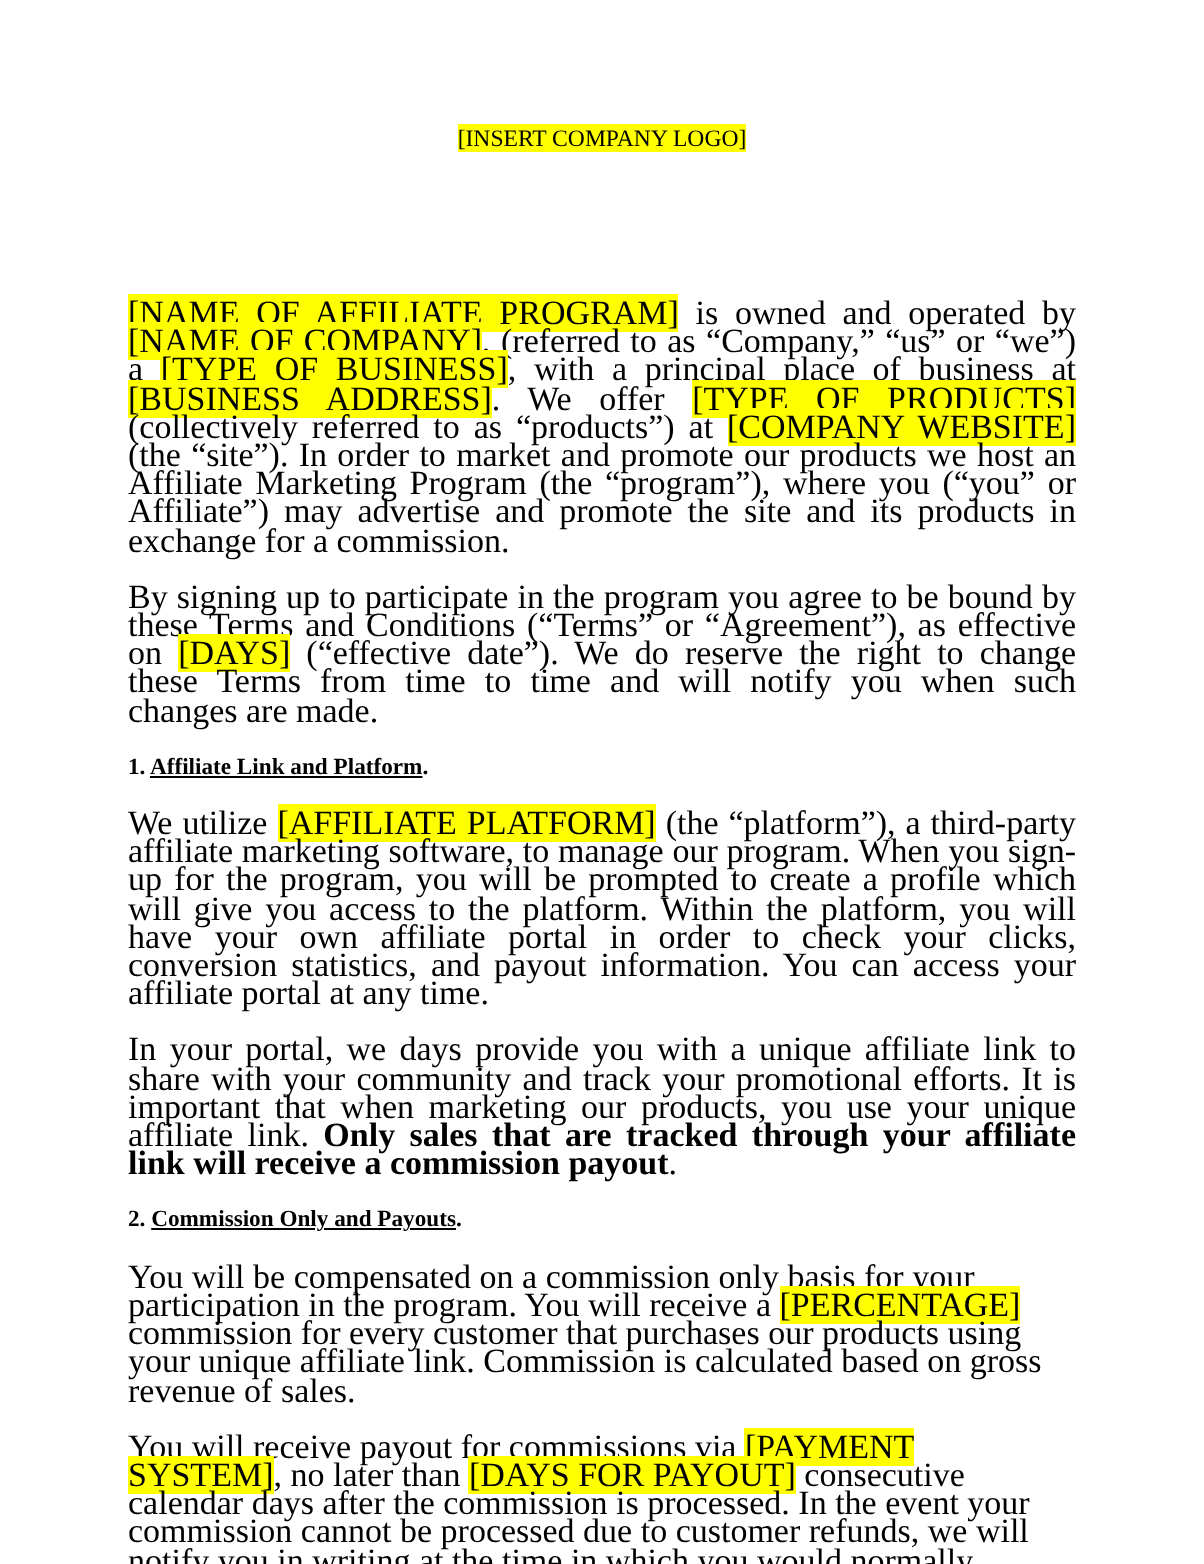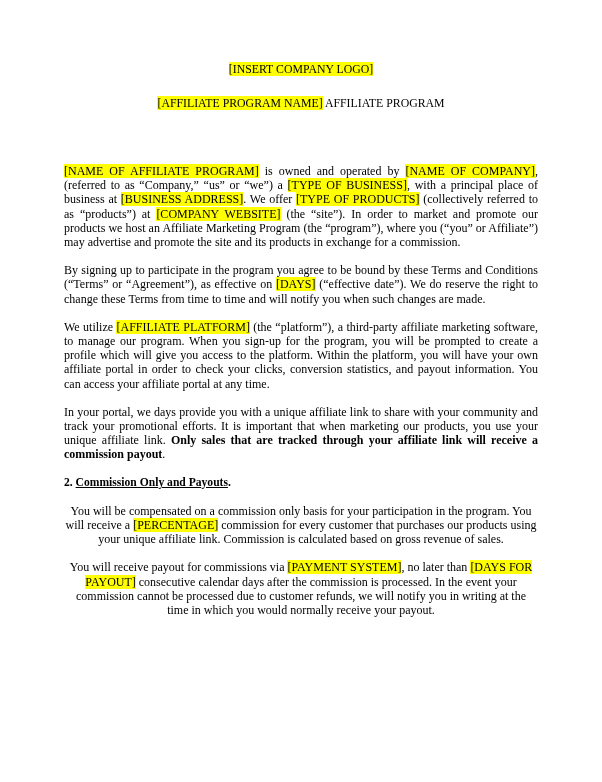--- a/index.html
+++ b/index.html
@@ -43,28 +43,28 @@
     text-align: center;
     font-size: 11.8px;
     line-height: 14px;
     font-weight: bold;
     margin: 0;
   }
   .heading-center .u { text-decoration: underline; }
 
   p.body {
     margin: 0;
-    font-size: 12px;
+    font-size: 17px;
     line-height: 14.2px;
     text-align: justify;
     text-justify: inter-word;
     font-family: Liberation Serif, serif;
   }
   p.body.left {
-    text-align: center;
+    text-align: left;
   }
   p.para-gap {
     margin-top: 14px;
   }
 
   .sec-heading {
     margin: 0;
     margin-top: 14px;
     font-size: 11.6px;
     line-height: 14.2px;
@@ -89,33 +89,31 @@
   <div class="content">
 
     <div class="spacer-top"></div>
 
     <div class="title-line">
       <span class="hl">[INSERT COMPANY LOGO]</span>
     </div>
 
     <div class="gap-20"></div>
 
-    <div class="title-line">
-      <span class="hl">[AFFILIATE PROGRAM NAME]</span><span> AFFILIATE PROGRAM</span>
-    </div>
 
     <div class="gap-20"></div>
 
 
     <div style="height:34px"></div>
 
     <p class="body"><span class="hl">[NAME OF AFFILIATE PROGRAM]</span><span> is owned and operated by </span><span class="hl">[NAME OF COMPANY]</span><span>, (referred to as “Company,” “us” or “we”) a </span><span class="hl">[TYPE OF BUSINESS]</span><span>, with a principal place of business at </span><span class="hl">[BUSINESS ADDRESS]</span><span>. We offer </span><span class="hl">[TYPE OF PRODUCTS]</span><span> (collectively referred to as “products”) at </span><span class="hl">[COMPANY WEBSITE]</span><span> (the “site”). In order to market and promote our products we host an Affiliate Marketing Program (the “program”), where you (“you” or Affiliate”) may advertise and promote the site and its products in exchange for a commission.</span></p>
 
     <p class="body para-gap"><span>By signing up to participate in the program you agree to be bound by these Terms and Conditions (“Terms” or “Agreement”), as effective on </span><span class="hl">[DAYS]</span><span> (“effective date”). We do reserve the right to change these Terms from time to time and will notify you when such changes are made.</span></p>
 
+    <div class="sec-heading"><span>1.</span> <span class="u">Affiliate Link and Platform</span><span>.</span></div>
 
     <p class="body para-gap"><span>We utilize </span><span class="hl">[AFFILIATE PLATFORM]</span><span> (the “platform”), a third-party affiliate marketing software, to manage our program. When you sign-up for the program, you will be prompted to create a profile which will give you access to the platform. Within the platform, you will have your own affiliate portal in order to check your clicks, conversion statistics, and payout information. You can access your affiliate portal at any time.</span></p>
 
     <p class="body para-gap"><span>In your portal, we days provide you with a unique affiliate link to share with your community and track your promotional efforts. It is important that when marketing our products, you use your unique affiliate link. </span><span class="b">Only sales that are tracked through your affiliate link will receive a commission payout</span><span>.</span></p>
 
     <div class="sec-heading"><span>2.</span> <span class="u">Commission Only and Payouts</span><span>.</span></div>
 
     <p class="body left para-gap"><span>You will be compensated on a commission only basis for your participation in the program. You will receive a </span><span class="hl">[PERCENTAGE]</span><span> commission for every customer that purchases our products using your unique affiliate link. Commission is calculated based on gross revenue of sales.</span></p>
 
     <p class="body left para-gap"><span>You will receive payout for commissions via </span><span class="hl">[PAYMENT SYSTEM]</span><span>, no later than </span><span class="hl">[DAYS FOR PAYOUT]</span><span> consecutive calendar days after the commission is processed. In the event your commission cannot be processed due to customer refunds, we will notify you in writing at the time in which you would normally receive your payout.</span></p>

